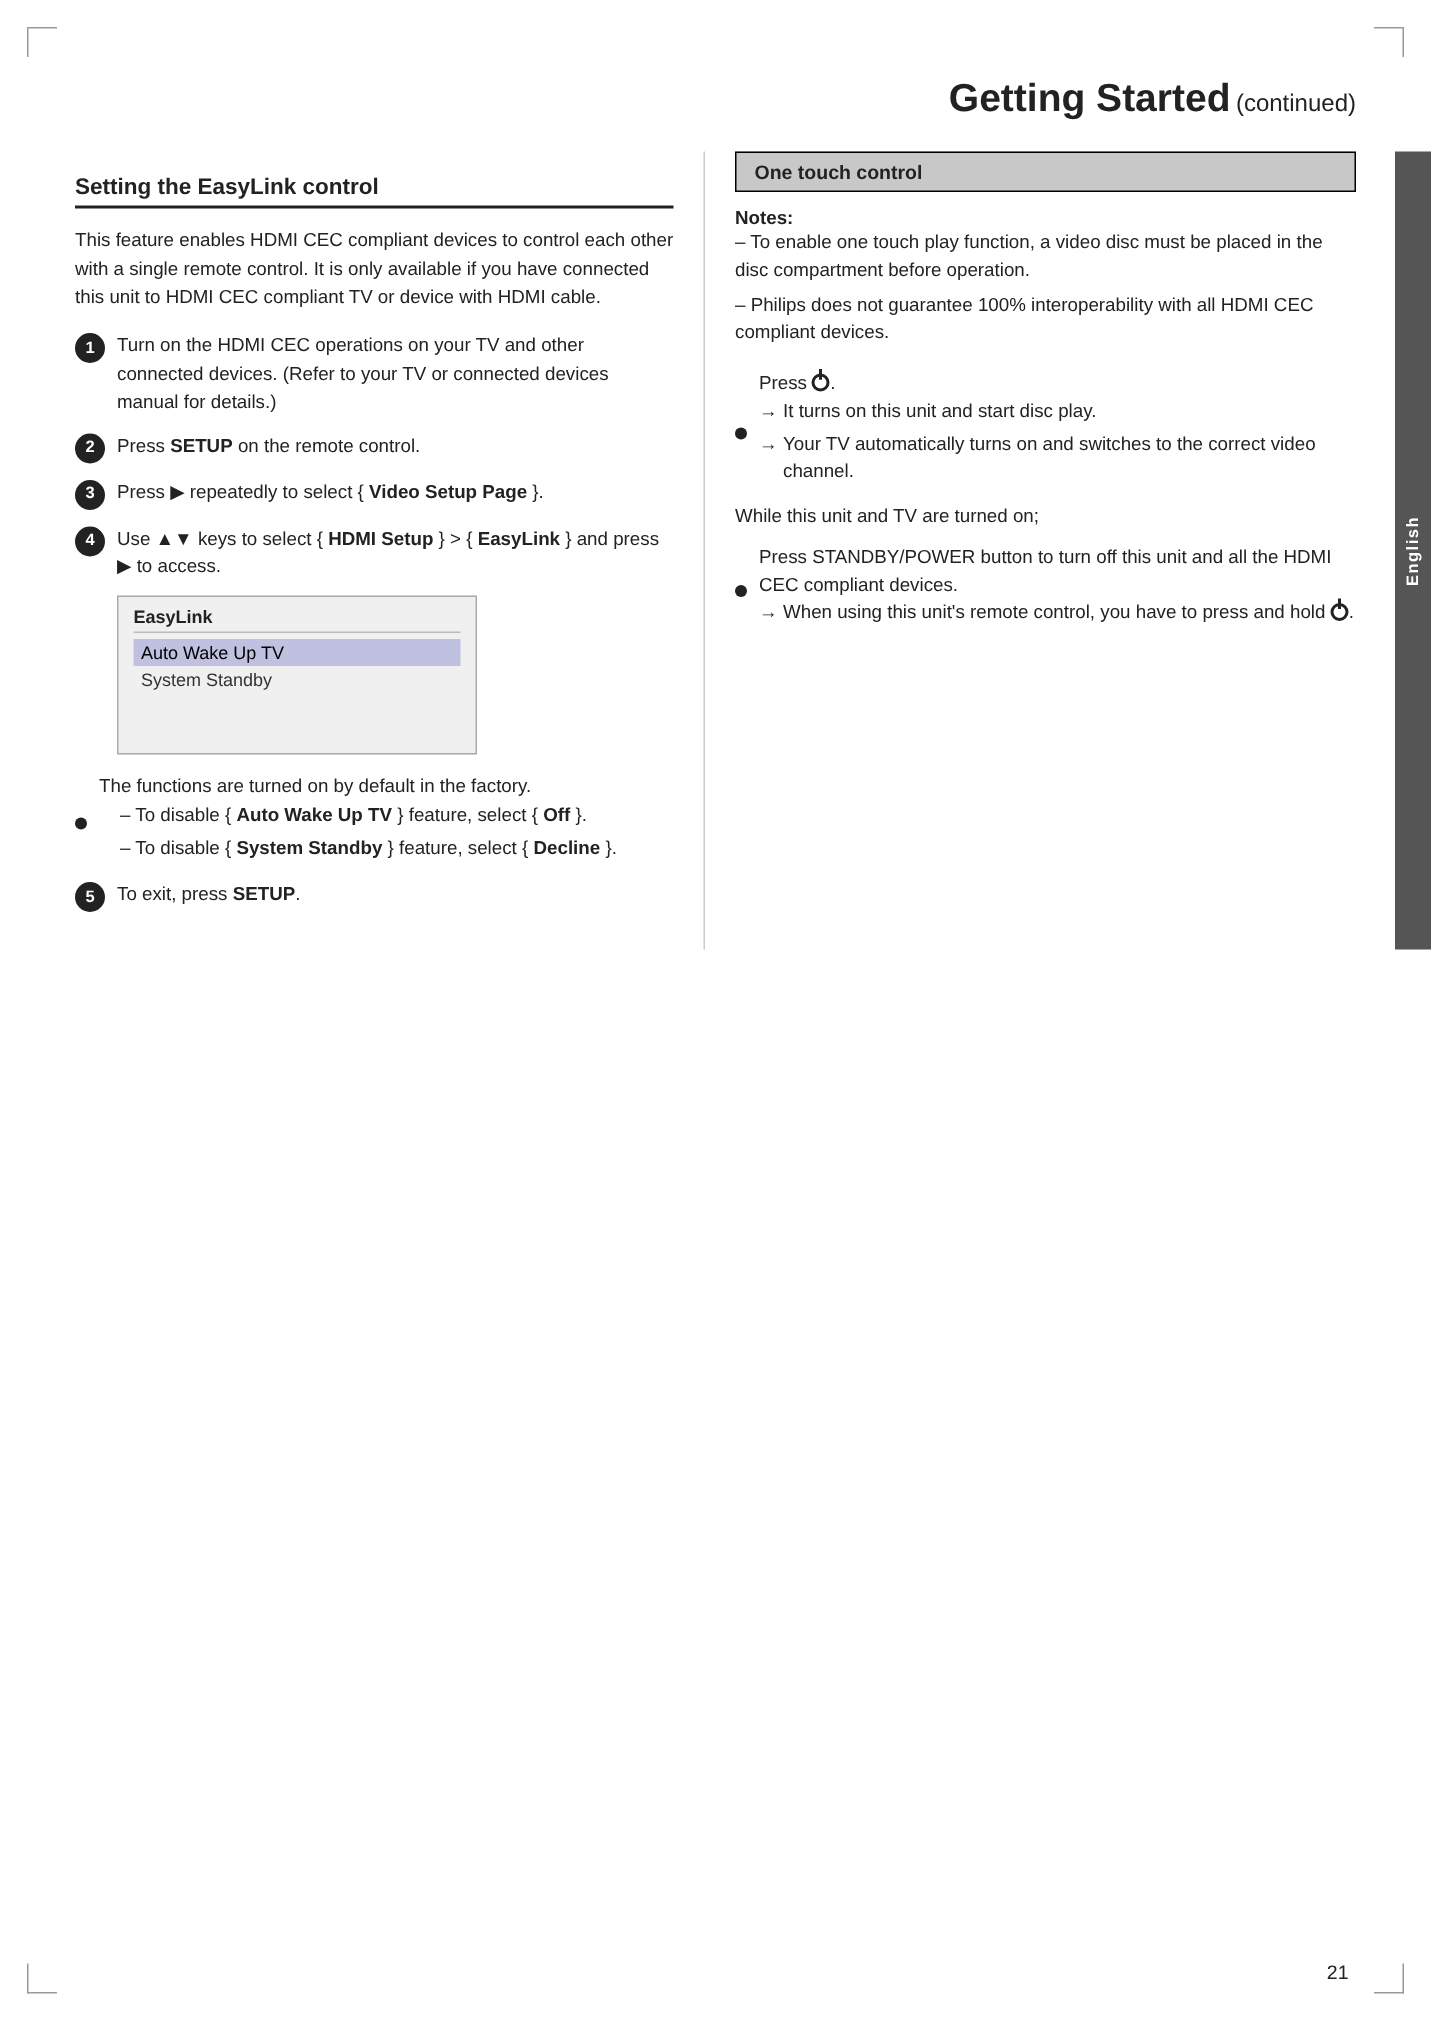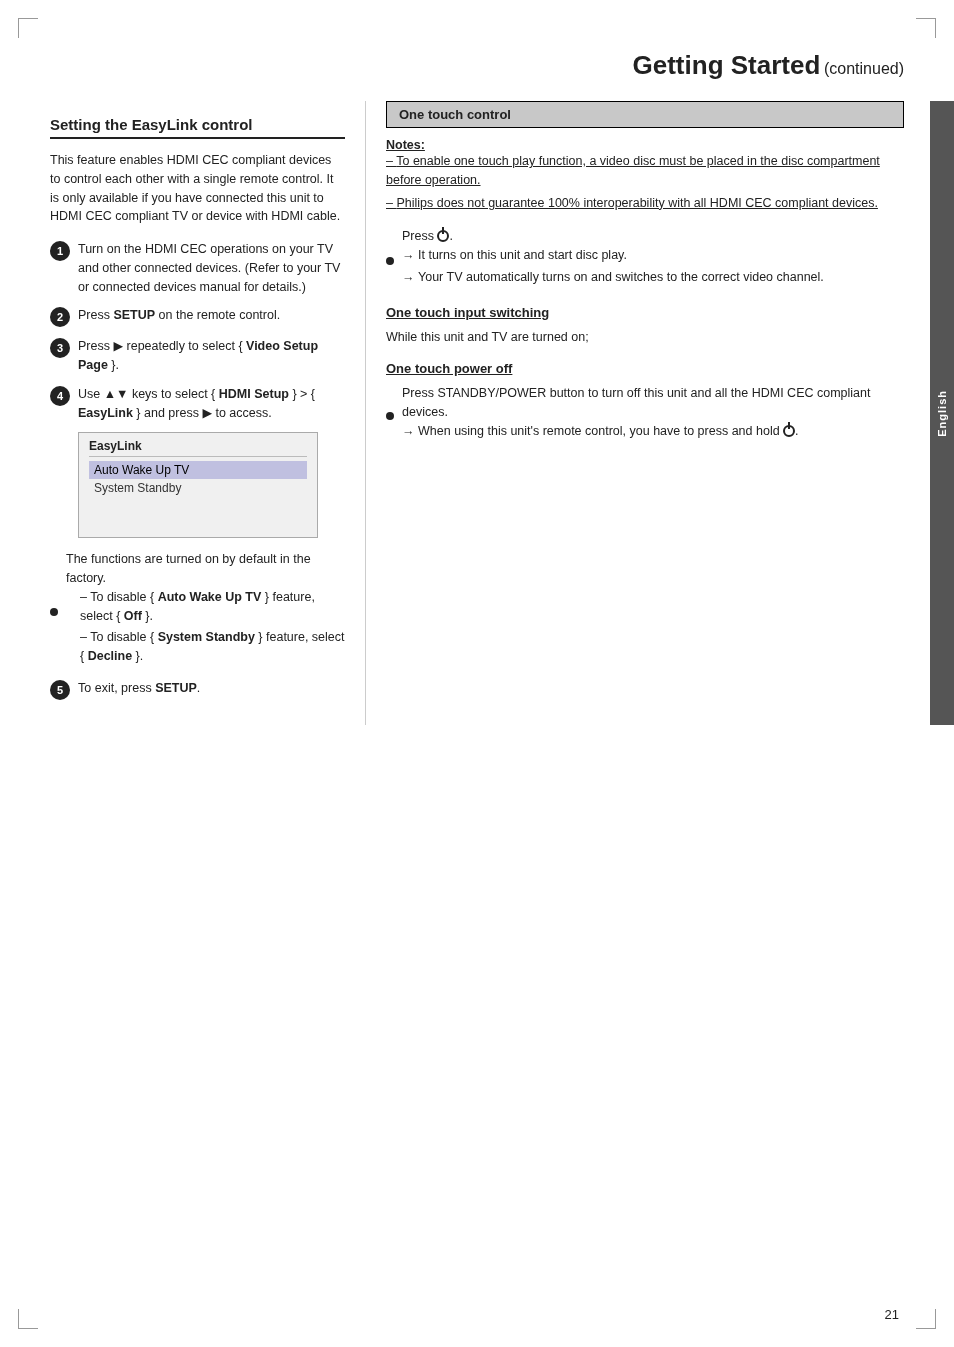--- a/index.html
+++ b/index.html
@@ -52,21 +52,21 @@
     }
 
     
     .main-layout {
       display: flex;
       padding: 0 0 0 0;
     }
 
     
     .left-column {
-      width: 366px;
+      width: 470px;
       padding: 15px 20px 15px 50px;
       border-right: 1px solid #ccc;
       flex-shrink: 0;
     }
 
     
     .right-column {
       flex: 1;
       padding: 0 50px 15px 20px;
       position: relative;
@@ -184,21 +184,20 @@
       border: 1px solid #000000;
       padding: 5px 12px;
       font-size: 13px;
       font-weight: bold;
       color: #222;
       margin-bottom: 10px;
     }
 
     .notes-section {
       margin-bottom: 15px;
-      text-decoration: underline;
     }
     .notes-label {
       font-weight: bold;
       font-size: 12.5px;
     }
     .notes-text {
       font-size: 12.5px;
       line-height: 1.5;
     }
     .notes-dash-item {
@@ -369,26 +368,24 @@
           <div class="bullet-dot"></div>
           <div class="bullet-text">
             Press <span class="power-icon"><span style="position:absolute;top:-5px;left:50%;transform:translateX(-50%);width:2px;height:7px;background:#222;display:block;"></span></span>.
             <div class="arrow-item">It turns on this unit and start disc play.</div>
             <div class="arrow-item">Your TV automatically turns on and switches to the correct video channel.</div>
           </div>
         </div>
       </div>
 
       <div>
-        <div class="subsection-heading">One touch input switching</div>
         <div class="notes-text" style="margin-bottom:8px;">While this unit and TV are turned on;</div>
       </div>
 
       <div>
-        <div class="subsection-heading">One touch power off</div>
         <div class="bullet-item">
           <div class="bullet-dot"></div>
           <div class="bullet-text">
             Press STANDBY/POWER button to turn off this unit and all the HDMI CEC compliant devices.
             <div class="arrow-item">When using this unit's remote control, you have to press and hold <span class="power-icon"><span style="position:absolute;top:-5px;left:50%;transform:translateX(-50%);width:2px;height:7px;background:#222;display:block;"></span></span>.</div>
           </div>
         </div>
       </div>
 
       <div class="english-sidebar">

